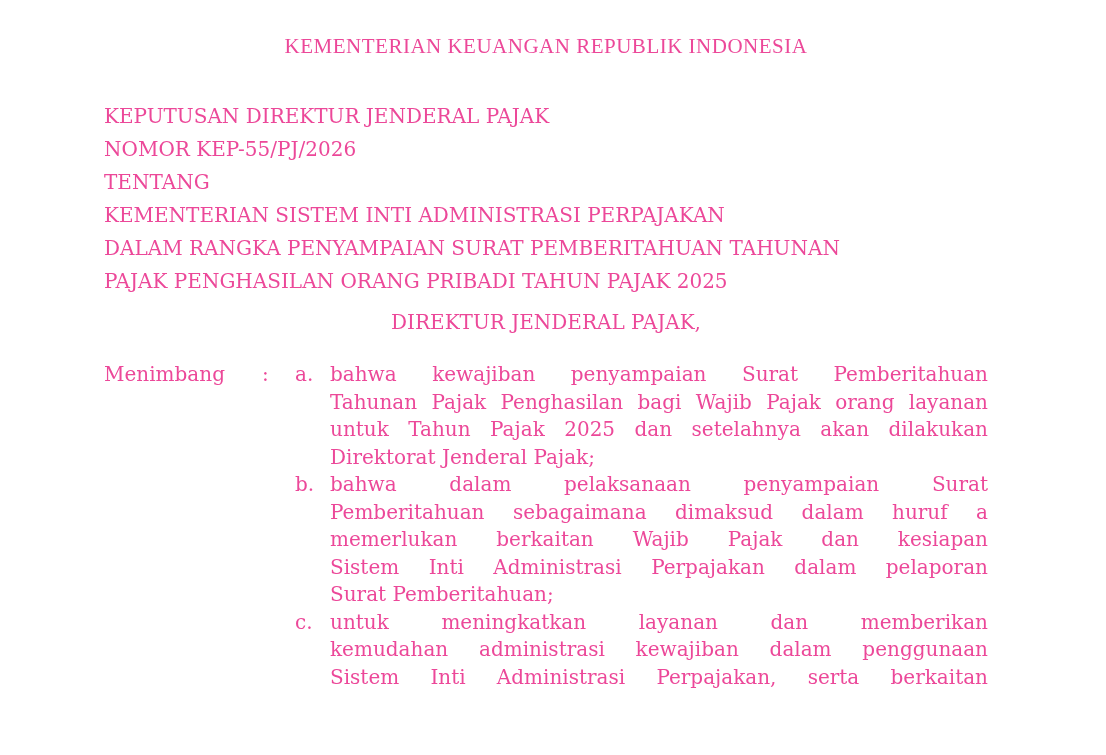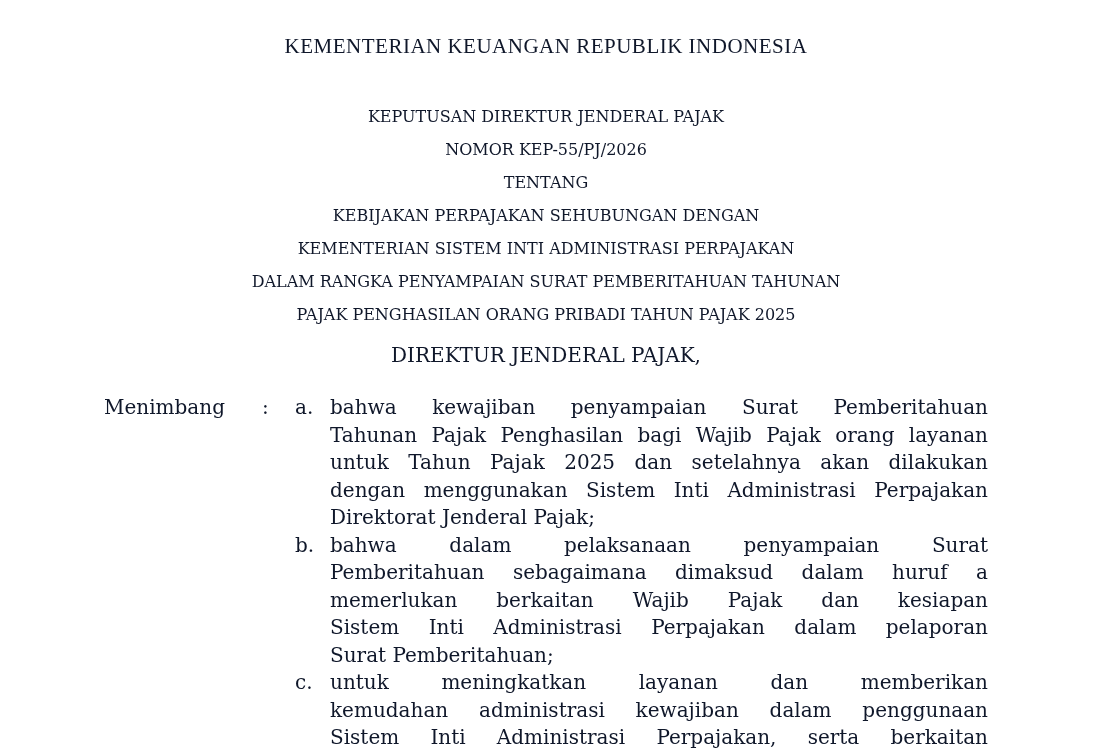--- a/index.html
+++ b/index.html
@@ -5,40 +5,40 @@
   html, body {
     margin: 0;
     padding: 0;
     background: #ffffff;
   }
   .page {
     position: relative;
     width: 1106px;
     height: 755px;
     background: #ffffff;
-    color: #0f172a;
+    color: #ec4899;
     overflow: hidden;
     font-family: "DejaVu Serif", serif;
   }
   .content {
     padding: 30px 118px 0 104px; 
   }
   .letterhead {
     font-family: "Liberation Serif", serif;
     font-size: 21px;
     line-height: 33px;
     letter-spacing: 0.5px;
     text-align: center;
     white-space: nowrap;
   }
   .title-block {
     margin-top: 37px;
-    font-size: 16px;
+    font-size: 20px;
     line-height: 33px;
-    text-align: center;
+    text-align: left;
   }
   .title-block div {
     white-space: nowrap;
   }
   .issuer {
     margin-top: 8px;
     font-size: 20px;
     line-height: 33px;
     text-align: center;
     white-space: nowrap;
@@ -69,40 +69,38 @@
 
 <div class="page">
   <div class="content">
 
     <div class="letterhead">KEMENTERIAN KEUANGAN REPUBLIK INDONESIA</div>
 
     <div class="title-block">
       <div>KEPUTUSAN DIREKTUR JENDERAL PAJAK</div>
       <div>NOMOR KEP-55/PJ/2026</div>
       <div>TENTANG</div>
-      <div>KEBIJAKAN PERPAJAKAN SEHUBUNGAN DENGAN</div>
       <div>KEMENTERIAN SISTEM INTI ADMINISTRASI PERPAJAKAN</div>
       <div>DALAM RANGKA PENYAMPAIAN SURAT PEMBERITAHUAN TAHUNAN</div>
       <div>PAJAK PENGHASILAN ORANG PRIBADI TAHUN PAJAK 2025</div>
     </div>
 
     <div class="issuer">DIREKTUR JENDERAL PAJAK,</div>
 
     <div class="considering">
       <div class="c-label">Menimbang</div>
       <div class="c-colon">:</div>
       <div class="c-items">
 
         <div class="item">
           <div class="item-marker">a.</div>
           <div class="item-lines">
             <div class="line">bahwa kewajiban penyampaian Surat Pemberitahuan</div>
             <div class="line">Tahunan Pajak Penghasilan bagi Wajib Pajak orang layanan</div>
             <div class="line">untuk Tahun Pajak 2025 dan setelahnya akan dilakukan</div>
-            <div class="line">dengan menggunakan Sistem Inti Administrasi Perpajakan</div>
             <div class="line final">Direktorat Jenderal Pajak;</div>
           </div>
         </div>
 
         <div class="item">
           <div class="item-marker">b.</div>
           <div class="item-lines">
             <div class="line">bahwa dalam pelaksanaan penyampaian Surat</div>
             <div class="line">Pemberitahuan sebagaimana dimaksud dalam huruf a</div>
             <div class="line">memerlukan berkaitan Wajib Pajak dan kesiapan</div>

